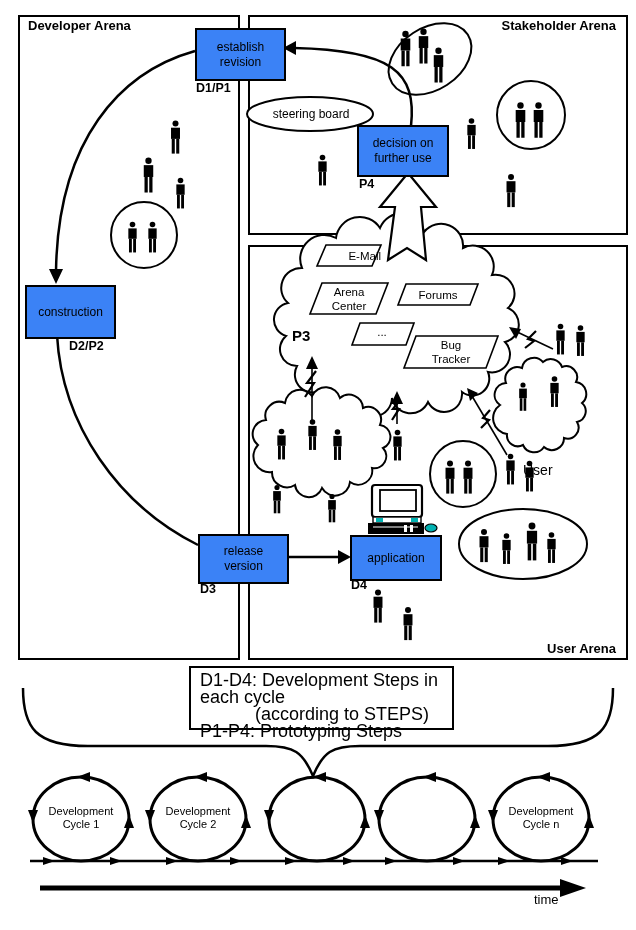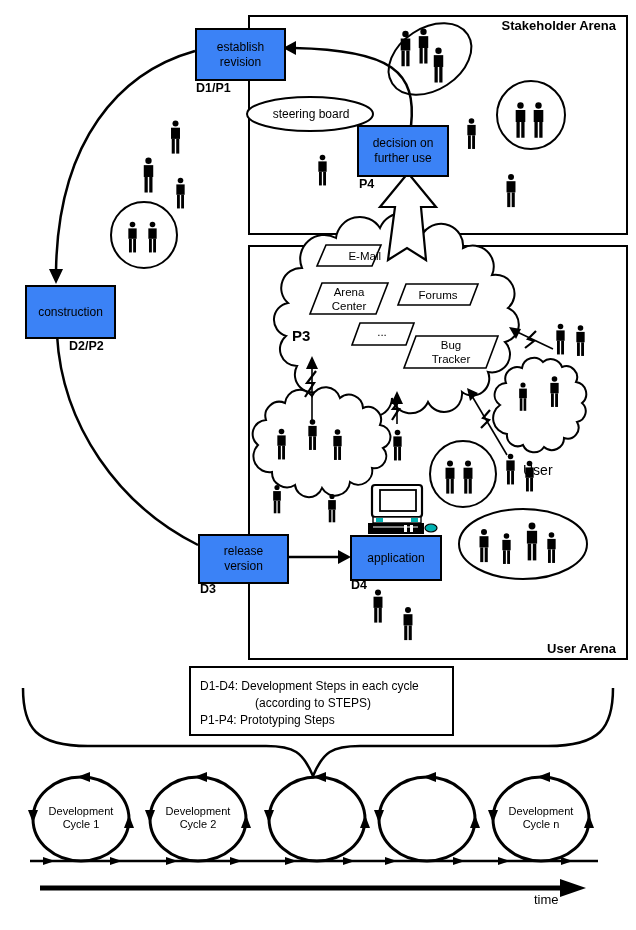--- a/index.html
+++ b/index.html
@@ -9,30 +9,33 @@
   .arena-title{position:absolute;font-weight:bold;font-size:13px;z-index:3;white-space:nowrap;}
   svg.gfx{position:absolute;left:0;top:0;z-index:2;}
   .pbox{position:absolute;background:#3b82f6;border:2px solid #000;z-index:3;
         display:flex;align-items:center;justify-content:center;text-align:center;
         font-size:12px;line-height:15px;white-space:pre-line;}
   .lbl{position:absolute;z-index:3;font-size:12px;white-space:pre-line;}
   .bold{font-weight:bold;font-size:12.5px;}
   .chan{position:absolute;z-index:3;font-size:11.5px;line-height:14px;text-align:center;white-space:pre-line;}
   .cyc{position:absolute;z-index:3;font-size:11px;line-height:13px;text-align:center;width:80px;white-space:pre-line;}
   .legendbox{position:absolute;left:189px;top:666px;width:261px;height:56px;border:2px solid #000;
-             background:#fff;z-index:3;font-size:12px;line-height:17px;padding-top:10px;}
+             background:#fff;z-index:3;font-size:18px;line-height:17px;padding-top:4px;}
   .legendbox div{padding-left:9px;}
   .legendbox .indent{padding-left:64px;}
   .ell-lbl{position:absolute;z-index:3;font-size:12px;text-align:center;}
 </style>
 </head>
 <body>
 
 <div id="canvas">
 
+  <div class="arena" style="left:18px;top:15px;width:218px;height:641px;">
+    <div class="arena-title" style="left:8px;top:1px;">Developer Arena</div>
+  </div>
   <div class="arena" style="left:248px;top:15px;width:376px;height:216px;">
     <div class="arena-title" style="right:10px;top:1px;">Stakeholder Arena</div>
   </div>
   <div class="arena" style="left:248px;top:245px;width:376px;height:411px;">
     <div class="arena-title" style="right:10px;bottom:2px;">User Arena</div>
   </div>
 
   <svg class="gfx" width="636" height="930" viewBox="0 0 636 930">
     <defs>
       <symbol id="person" viewBox="0 0 20 50">

